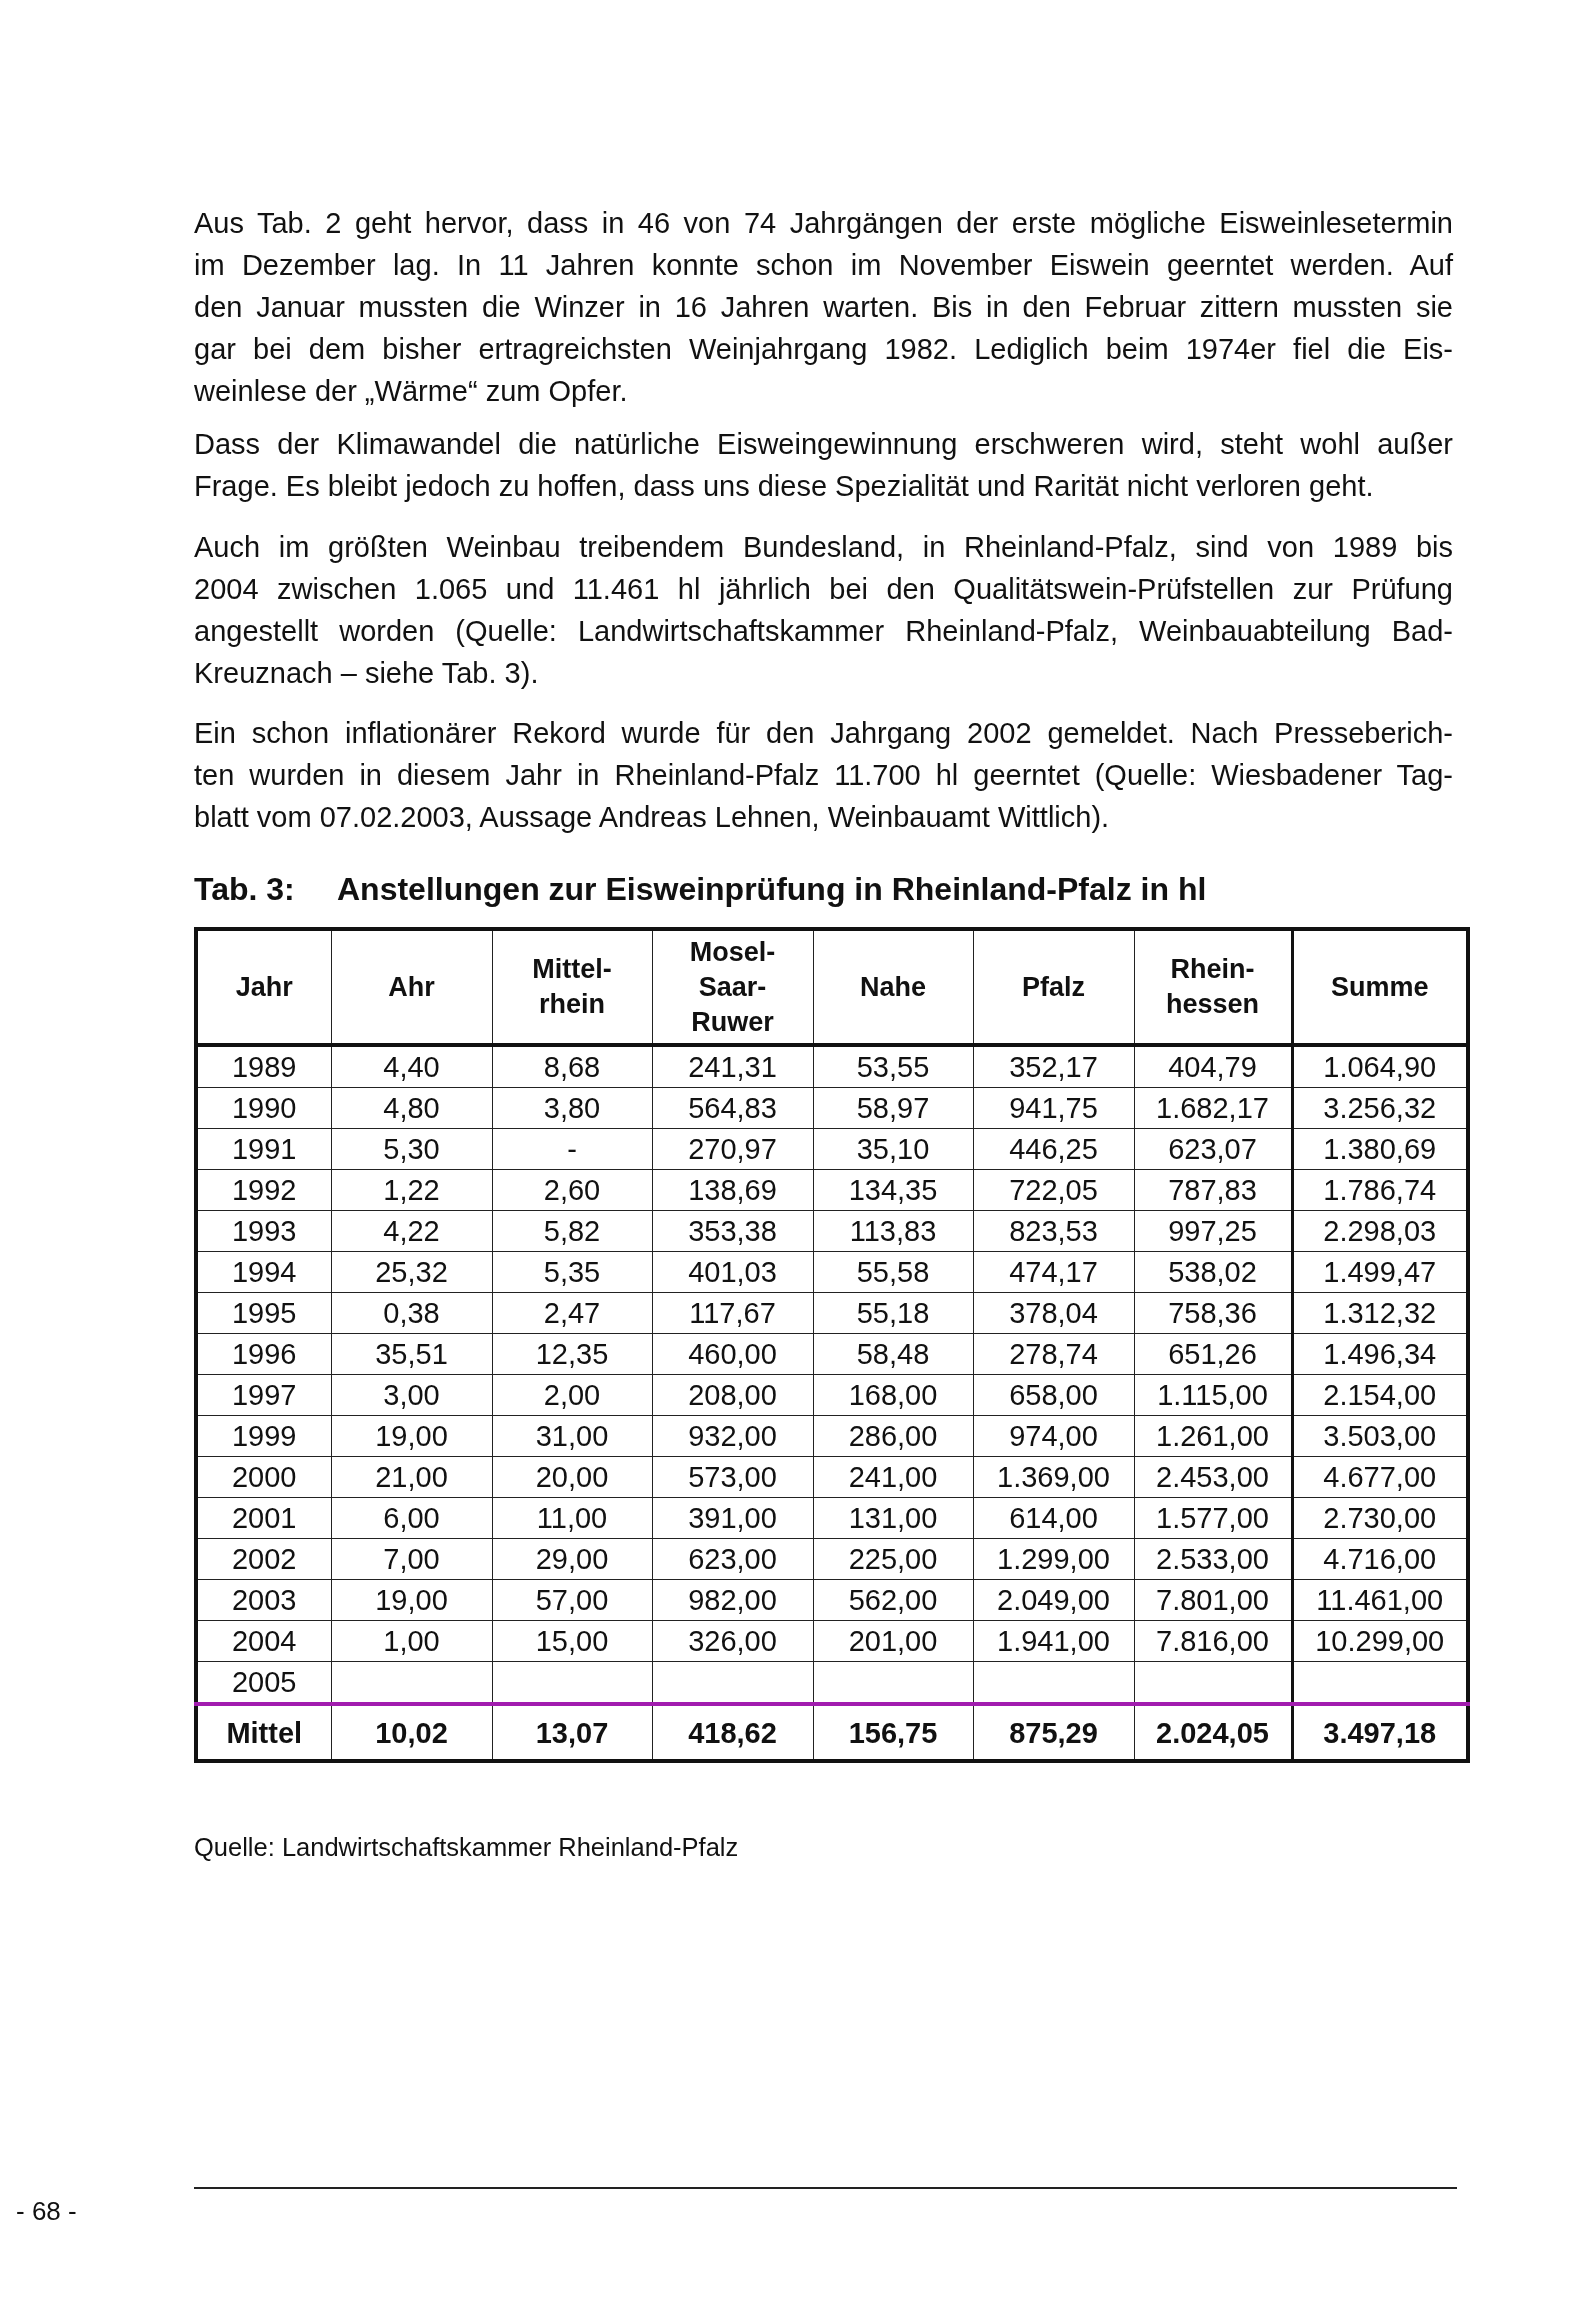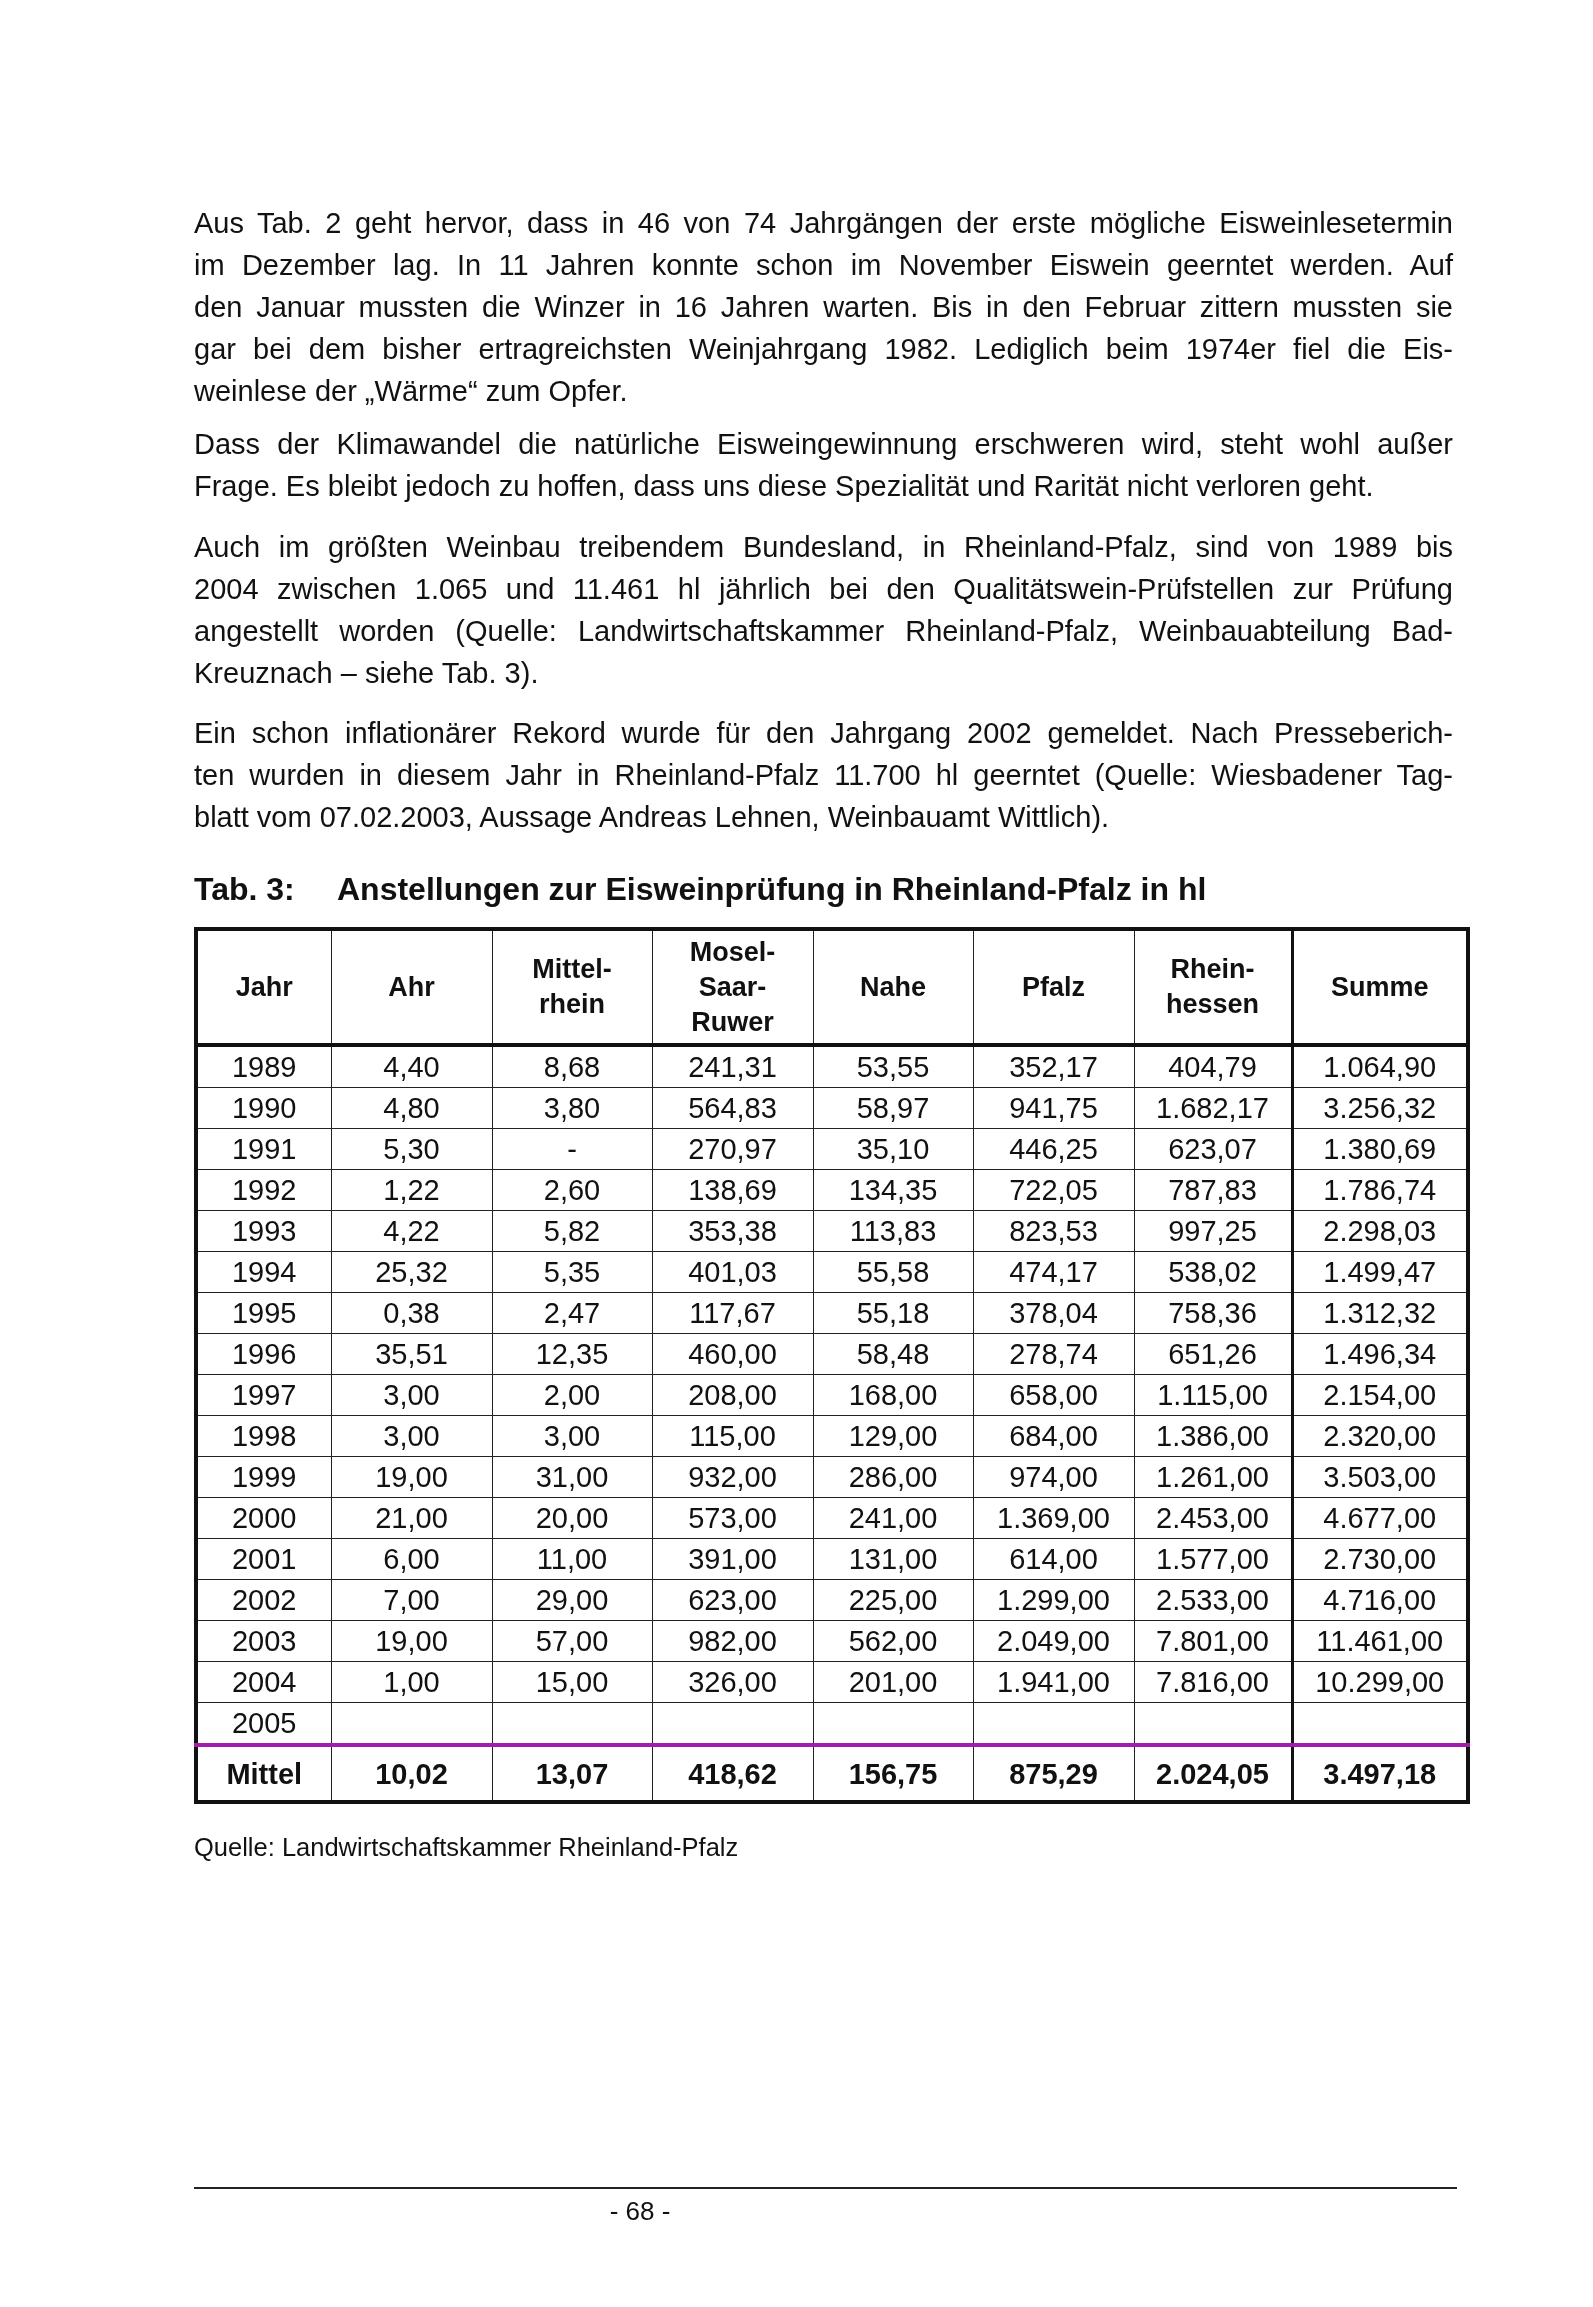--- a/index.html
+++ b/index.html
@@ -38,21 +38,21 @@
   table.eis .sumcol { border-left: 3.2px solid #111; }
   #source {
     position: absolute; left: 194px; top: 1833px;
     font-size: 25.5px; white-space: nowrap;
   }
   #footer-rule {
     position: absolute; left: 194px; top: 2187px; width: 1263px; height: 2.4px; background: #222;
   }
   #page-number {
     position: absolute; left: 0; width: 1280px; top: 2196px;
-    text-align: center; font-size: 26px;
+    text-align: left; font-size: 26px; padding-left: 16px;
   }
 </style>
 </head>
 <body>
 
 <div class="para" style="top:202px;">
   <span class="ln">Aus Tab. 2 geht hervor, dass in 46 von 74 Jahrgängen der erste mögliche Eisweinlesetermin</span>
   <span class="ln">im Dezember lag. In 11 Jahren konnte schon im November Eiswein geerntet werden. Auf</span>
   <span class="ln">den Januar mussten die Winzer in 16 Jahren warten. Bis in den Februar zittern mussten sie</span>
   <span class="ln">gar bei dem bisher ertragreichsten Weinjahrgang 1982. Lediglich beim 1974er fiel die Eis-</span>
@@ -189,30 +189,20 @@
         <td>1997</td>
         <td>3,00</td>
         <td>2,00</td>
         <td>208,00</td>
         <td>168,00</td>
         <td>658,00</td>
         <td>1.115,00</td>
         <td class="sumcol">2.154,00</td>
       </tr>
       <tr>
-        <td>1998</td>
-        <td>3,00</td>
-        <td>3,00</td>
-        <td>115,00</td>
-        <td>129,00</td>
-        <td>684,00</td>
-        <td>1.386,00</td>
-        <td class="sumcol">2.320,00</td>
-      </tr>
-      <tr>
         <td>1999</td>
         <td>19,00</td>
         <td>31,00</td>
         <td>932,00</td>
         <td>286,00</td>
         <td>974,00</td>
         <td>1.261,00</td>
         <td class="sumcol">3.503,00</td>
       </tr>
       <tr>

